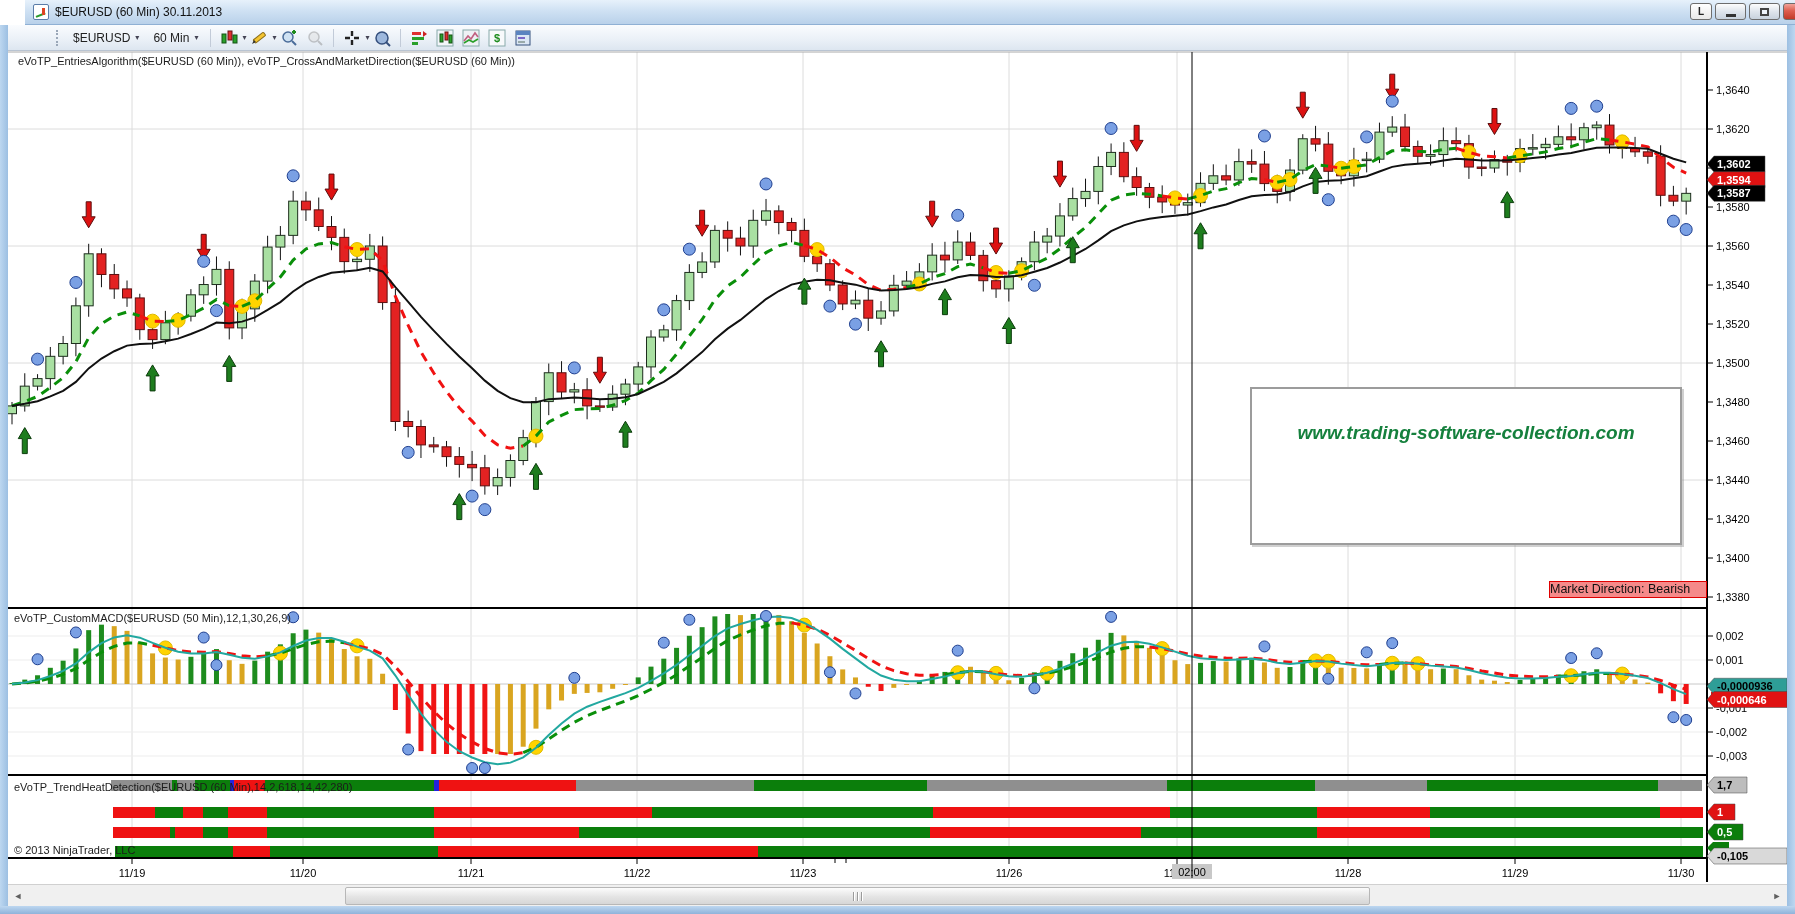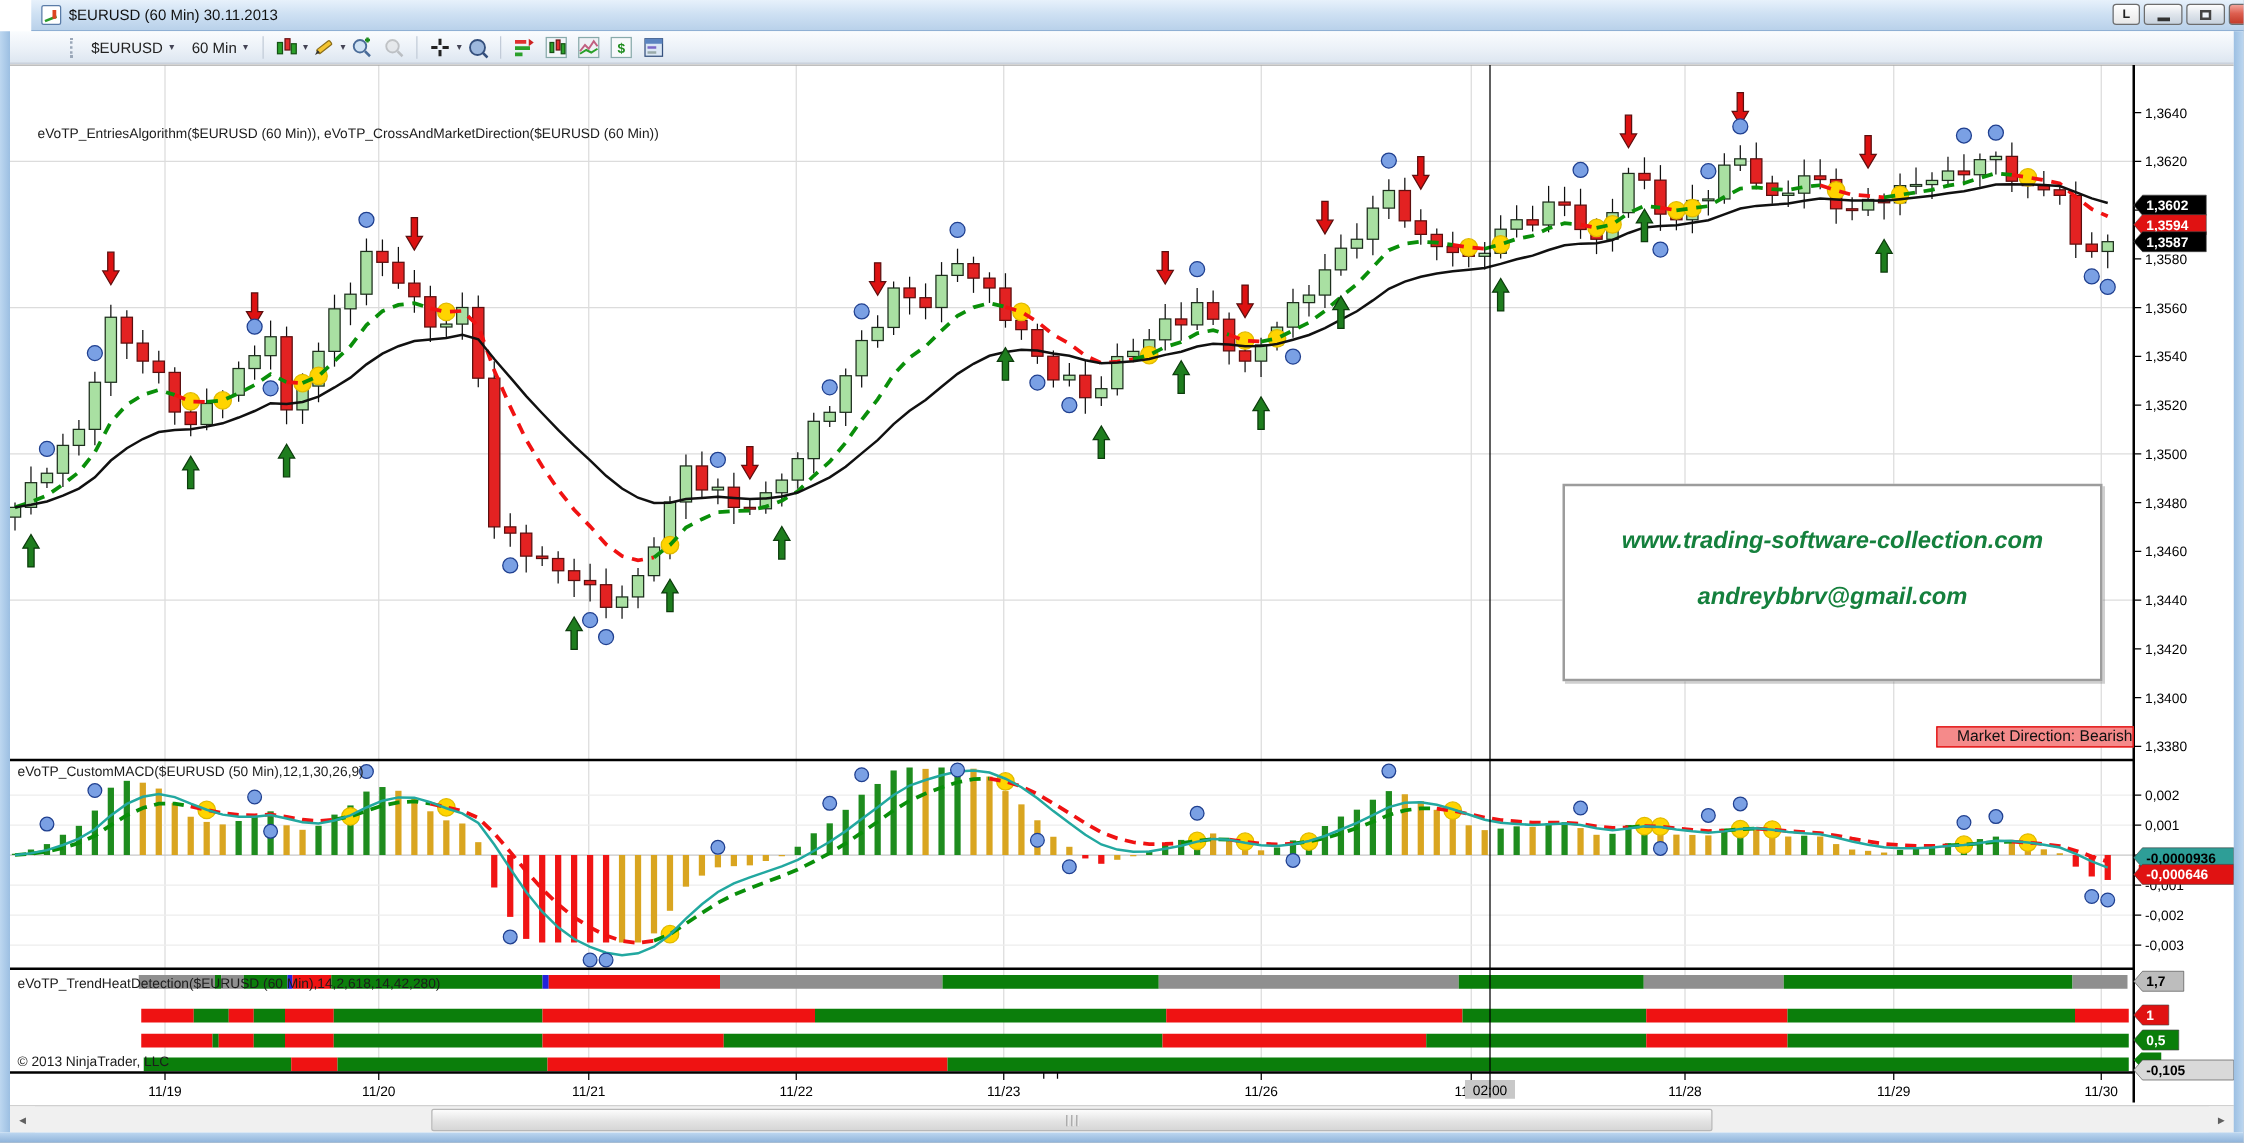--- a/index.html
+++ b/index.html
@@ -34,21 +34,21 @@
   .tb-btn svg{display:block;}
   
   .ind-label{position:absolute;font-size:11px;color:#1c1c1c;white-space:pre;}
   
   .watermark{position:absolute;left:1250px;top:387px;width:432px;height:158px;background:#fff;
     border:2px solid #9c9c9c;box-shadow:2px 2px 0 rgba(120,120,120,.35);text-align:center;
     font-weight:bold;font-style:italic;color:#15803d;font-size:19px;padding-top:21px;}
   .watermark div{height:45px;line-height:45px;}
   
   .mdir{position:absolute;left:1549px;top:581px;width:158px;height:17px;background:#f58a8a;
-    border:1px solid #e00000;color:#111;font-size:12.5px;text-align:right;line-height:15px;}
+    border:1px solid #e00000;color:#111;font-size:12.5px;text-align:left;line-height:15px;}
   
   .scroll{position:absolute;left:8px;top:884px;width:1779px;height:22px;background:#f0f0f0;border-top:1px solid #d0d0d0;}
   .s-arrow{position:absolute;top:0;width:20px;height:22px;display:flex;align-items:center;justify-content:center;
     font-size:9px;color:#606060;background:#f0f0f0;}
   .s-thumb{position:absolute;left:337px;top:2px;width:1025px;height:18px;border:1px solid #b7b7b7;border-radius:2px;
     background:linear-gradient(#fcfcfc,#e4e4e4 55%,#d6d6d6);}
   .s-grip{position:absolute;left:50%;top:4px;transform:translateX(-50%);display:flex;gap:2px;}
   .s-grip i{width:2px;height:9px;background:#9a9a9a;border-right:1px solid #fff;}
   
   .edge{position:absolute;background:linear-gradient(90deg,#bdd7f0,#9cbfe2);}
@@ -794,28 +794,27 @@
         <line x1="1681" y1="858" x2="1681" y2="864" stroke="#000"></line>
         <text x="1681" y="877" font-size="11" fill="#000" text-anchor="middle" font-family="Liberation Sans,sans-serif">11/30</text>
         <line x1="835" y1="858" x2="835" y2="863" stroke="#000"></line>
         <line x1="846" y1="858" x2="846" y2="863" stroke="#000"></line>
         <rect x="1172" y="864" width="40" height="15" fill="#c8c8c8"></rect>
         <text x="1192" y="876" font-size="11" fill="#000" text-anchor="middle" font-family="Liberation Sans,sans-serif">02:00</text>
       </g>
       <line x1="1192" y1="52" x2="1192" y2="878" stroke="#000"></line>
     </svg>
 
-  <div class="ind-label" style="left:30px;top:55px;margin-top:46px;">eVoTP_EntriesAlgorithm($EURUSD (60 Min)), eVoTP_CrossAndMarketDirection($EURUSD (60 Min))</div>
+  <div class="ind-label" style="left:18px;top:55px;">eVoTP_EntriesAlgorithm($EURUSD (60 Min)), eVoTP_CrossAndMarketDirection($EURUSD (60 Min))</div>
   <div class="ind-label" style="left:14px;top:612px;">eVoTP_CustomMACD($EURUSD (50 Min),12,1,30,26,9)</div>
   <div class="ind-label" style="left:14px;top:781px;">eVoTP_TrendHeatDetection($EURUSD (60 Min),14,2,618,14,42,280)</div>
   <div class="ind-label" style="left:14px;top:844px;">© 2013 NinjaTrader, LLC</div>
 
   <div class="watermark">
     <div>www.trading-software-collection.com</div>
-    <div>andreybbrv@gmail.com</div>
   </div>
 
   <div class="mdir">Market Direction: Bearish</div>
 
   <div class="titlebar">
     <span class="title-icon">
         <i></i>
         <b></b>
       </span>
     <span>$EURUSD (60 Min)  30.11.2013</span>

